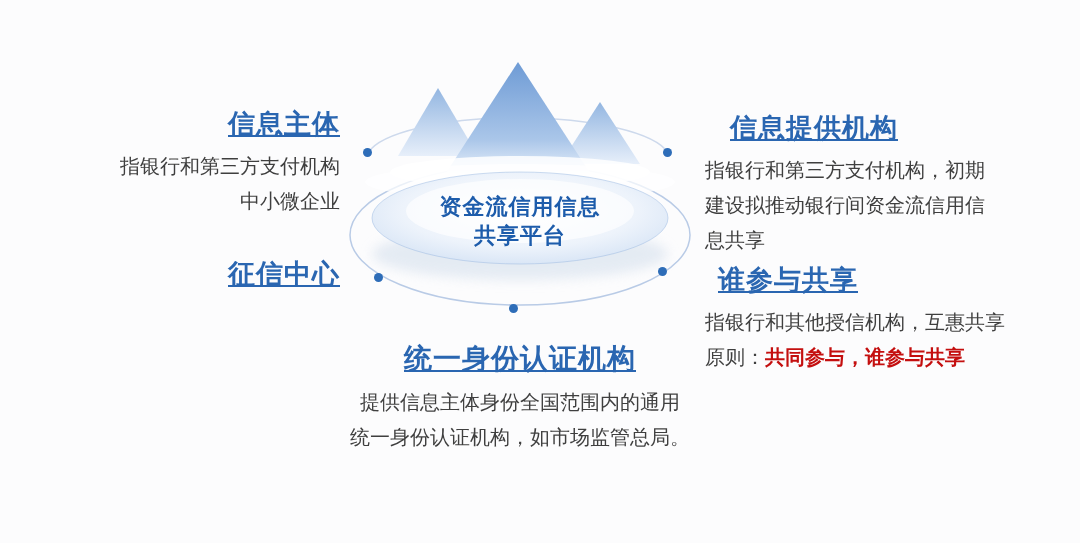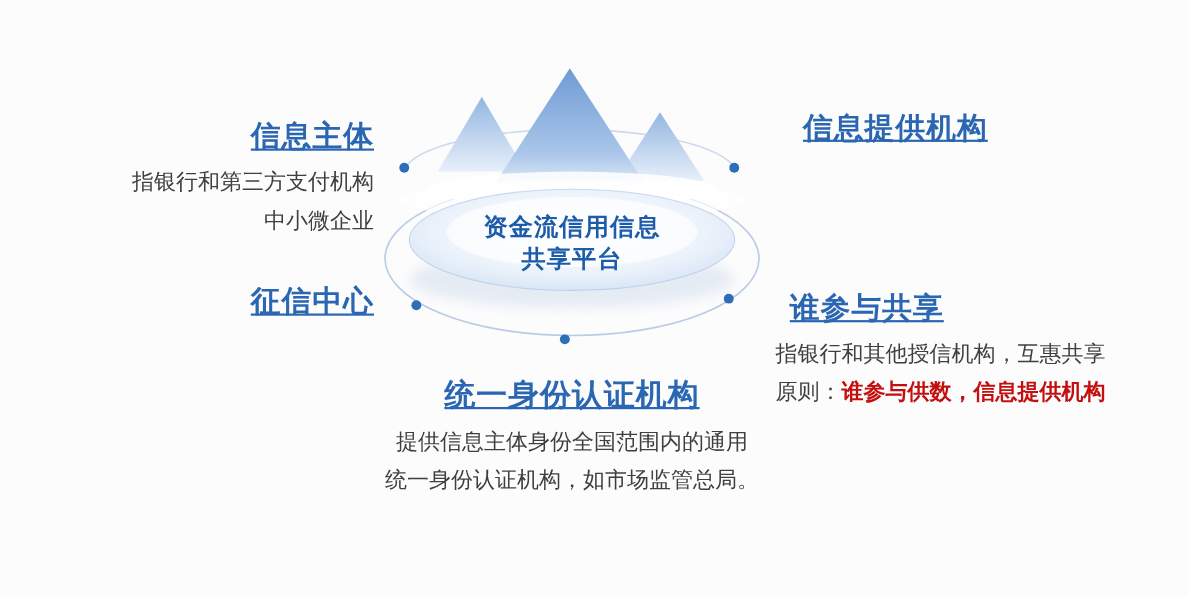--- a/index.html
+++ b/index.html
@@ -129,28 +129,31 @@
   <section class="node align-right" style="left:30px; top:108px; width:310px;">
     <h2>信息主体</h2>
     <p>指银行和第三方支付机构
 中小微企业</p>
   </section>
 
   <section class="node align-right" style="left:20px; top:258px; width:320px;">
     <h2>征信中心</h2>
   </section>
 
-  <section class="node align-left" style="left:705px; top:100px; width:352px;">
+  <section class="node align-left" style="left:705px; top:112px; width:352px;">
     <h2 class="indent-25">信息提供机构</h2>
+    <p>指银行和第三方支付机构，初期
+建设拟推动银行间资金流信用信
+息共享</p>
   </section>
 
   <section class="node align-left" style="left:705px; top:264px; width:362px;">
     <h2 class="indent-13">谁参与共享</h2>
     <p><span>指银行和其他授信机构，互惠共享
-原则：</span><span class="red">谁参与供数，信息提供机构</span></p>
+原则：</span><span class="red">共同参与，谁参与共享</span></p>
   </section>
 
   <section class="node align-center" style="left:335px; top:328px; width:370px;">
     <h2 class="big">统一身份认证机构</h2>
     <p>提供信息主体身份全国范围内的通用
 统一身份认证机构，如市场监管总局。</p>
   </section>
 
 </div>
 

